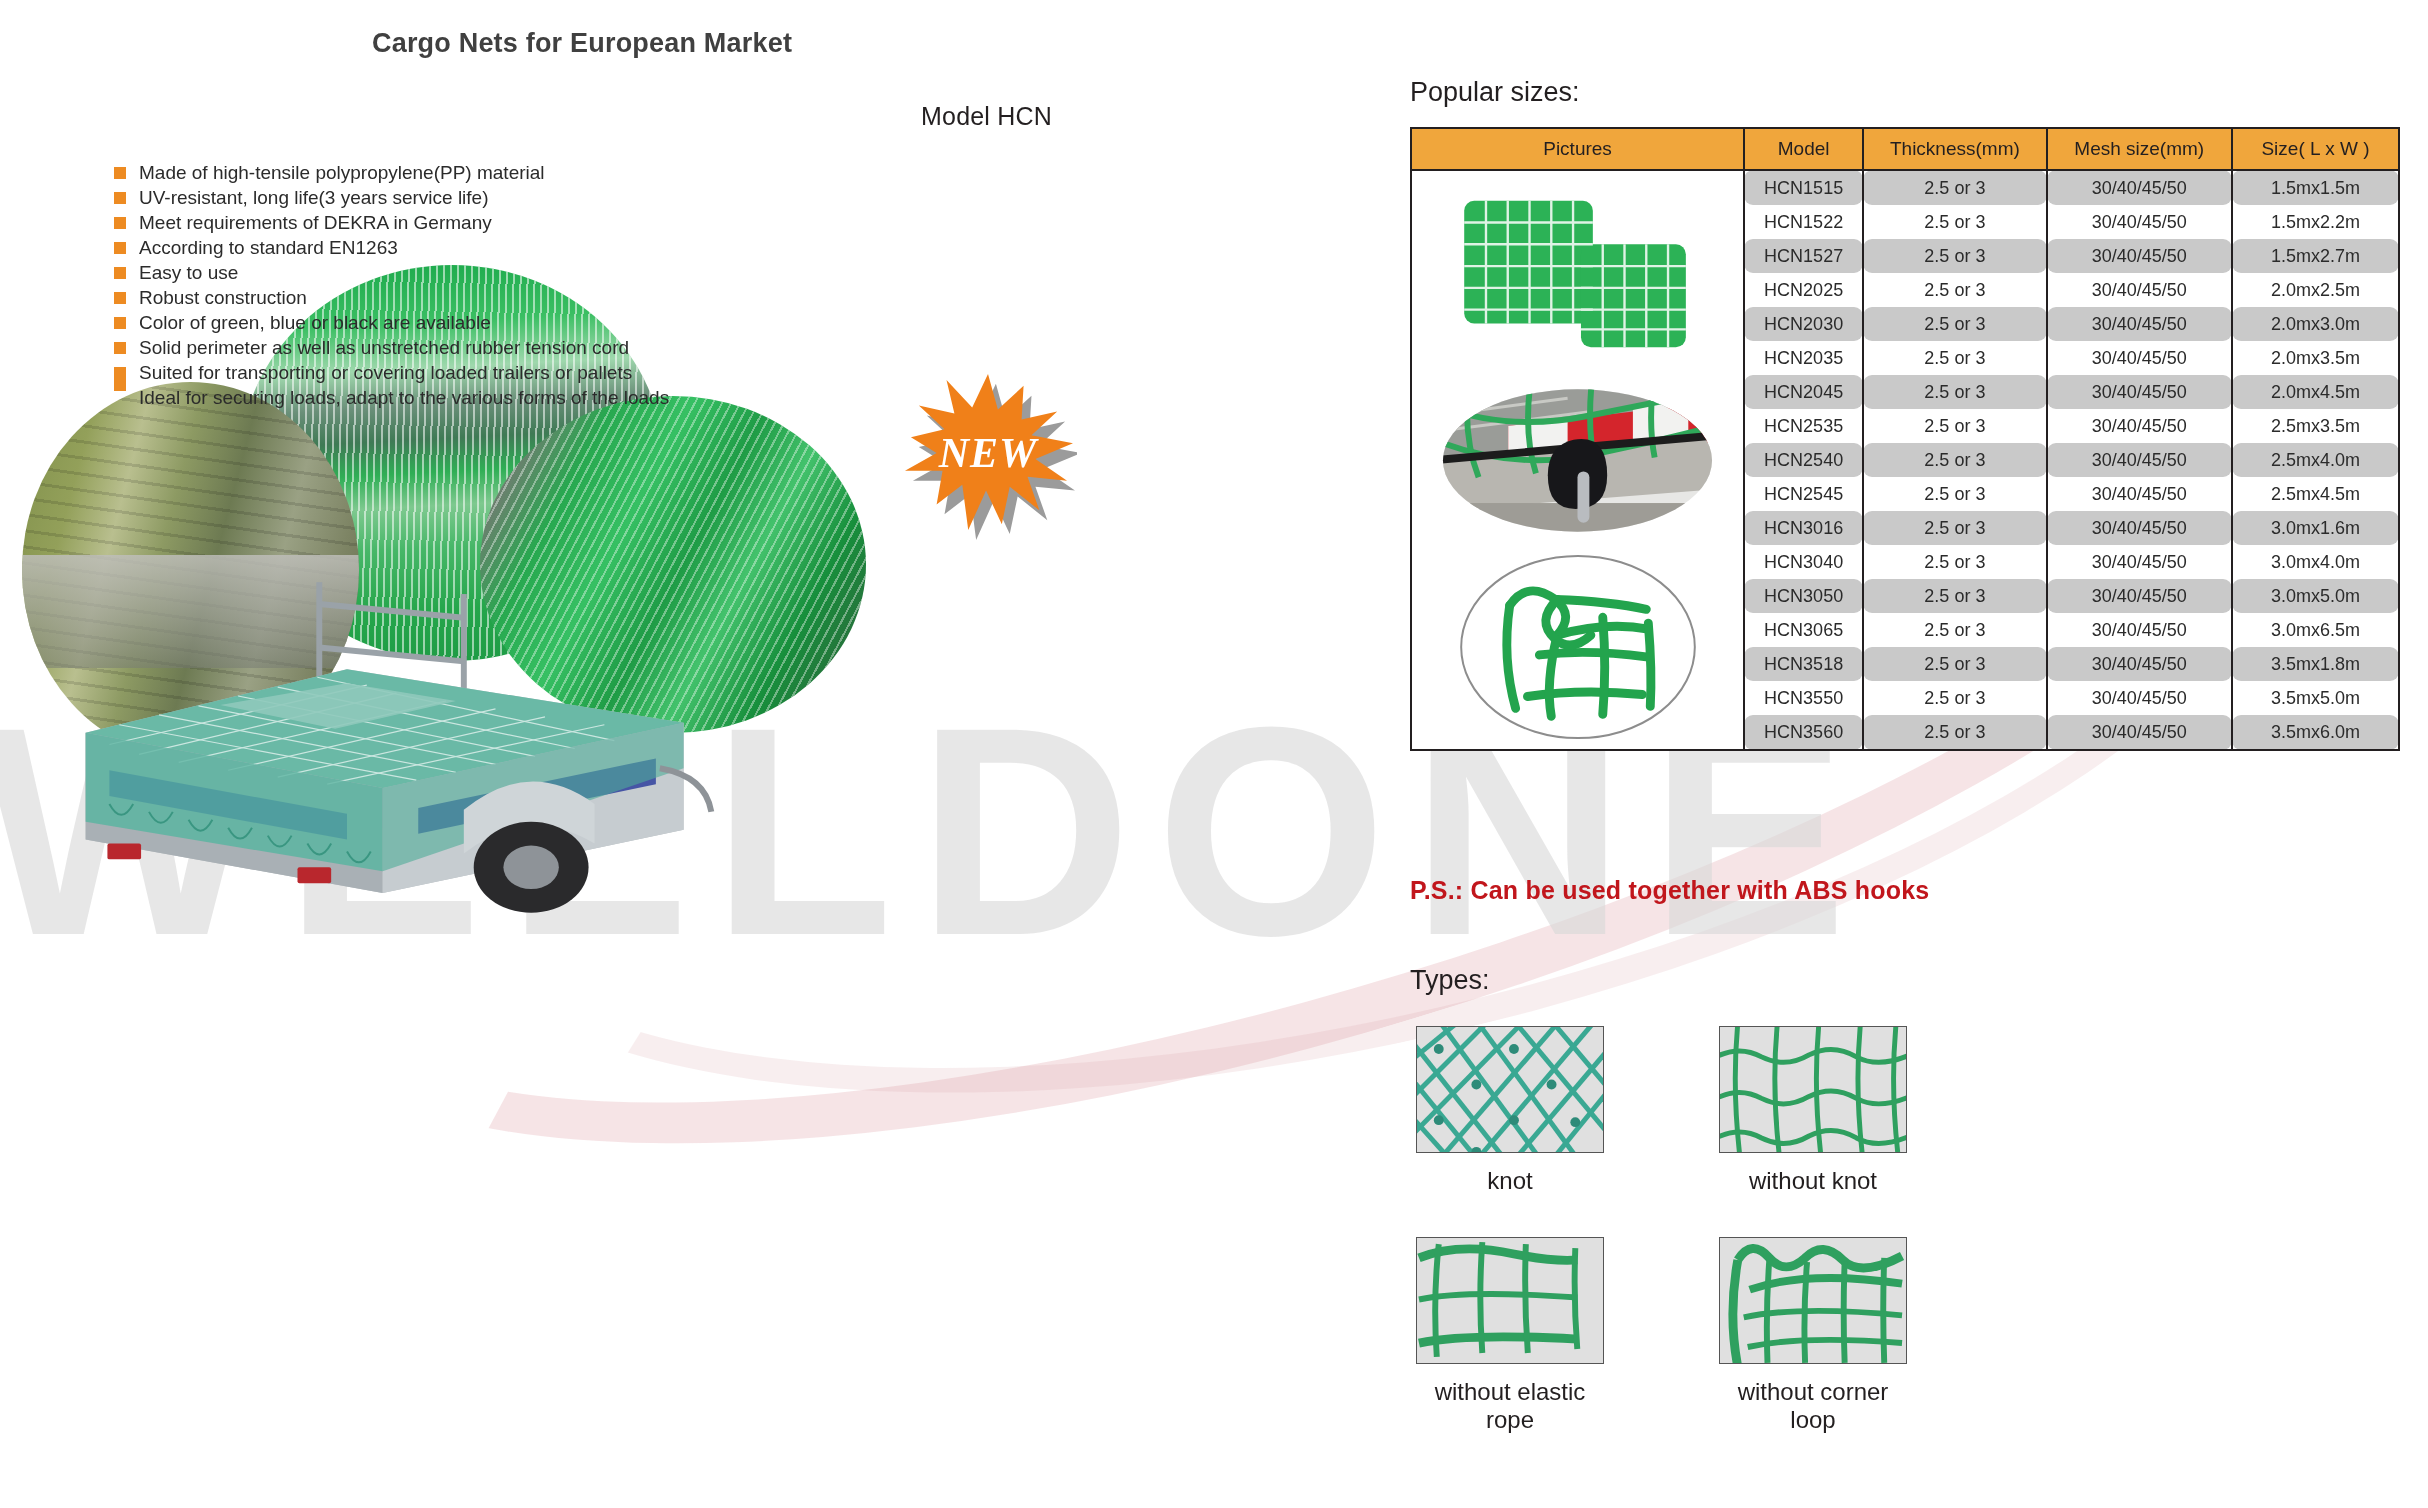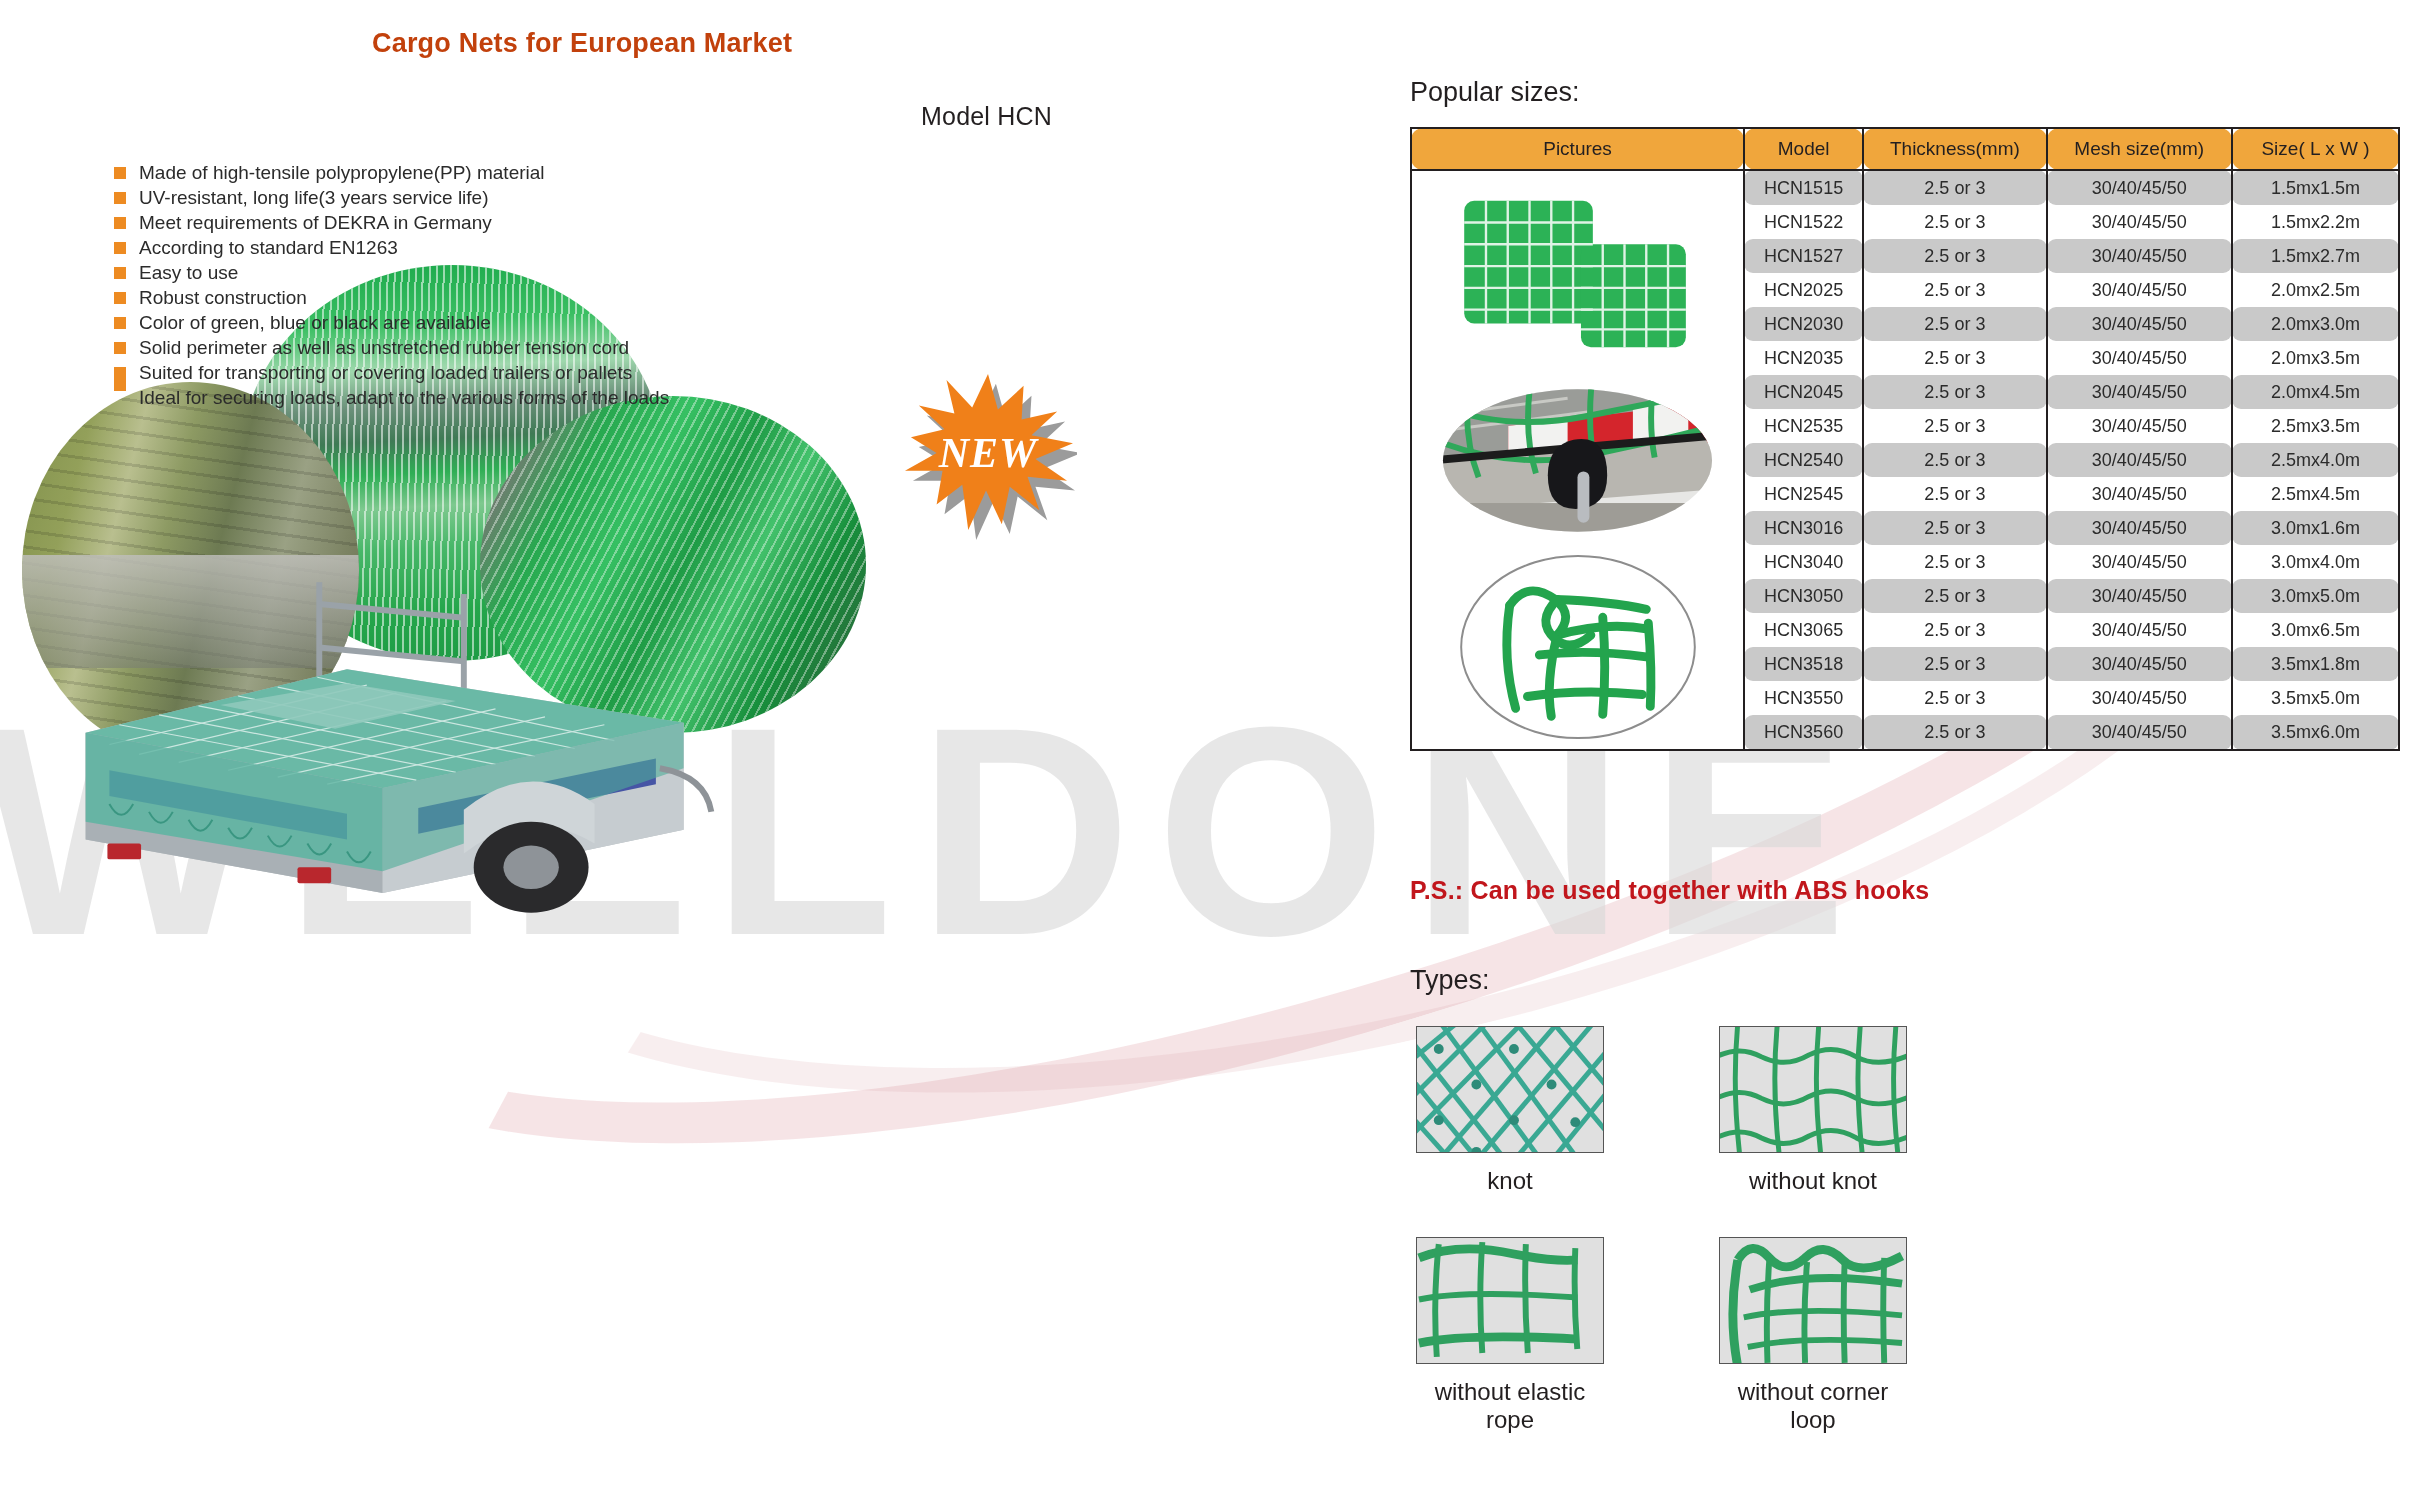--- a/index.html
+++ b/index.html
@@ -36,21 +36,21 @@
     position:absolute;left:396px;top:297px;width:1881px;height:693px;
     border-radius:50%;
     border:26px solid transparent;
     border-bottom-color:rgba(214,150,158,0.16);
     transform:rotate(-13deg);
   }
 
   
   .title{
     position:absolute;left:372px;top:28px;
-    font-size:27px;font-weight:bold;color:#c2410c;letter-spacing:0.2px;
+    font-size:27px;font-weight:bold;color:#404040;letter-spacing:0.2px;
   }
   .subtitle{
     position:absolute;left:921px;top:102px;
     font-size:25px;color:#231f20;letter-spacing:0.2px;
   }
   .features{position:absolute;left:114px;top:160px;z-index:8;}
   .feat{position:relative;height:25px;line-height:25px;}
   .feat .bullet{
     position:absolute;left:0;top:7px;width:12px;height:12px;background:#ed8b22;
   }
@@ -114,21 +114,20 @@
 
   table.sizes{
     position:absolute;left:1410px;top:127px;
     width:990px;border-collapse:collapse;z-index:8;
     border:2px solid #231f20;background:#fff;
   }
   table.sizes th{
     background:#f0a63c;color:#231f20;font-weight:normal;
     font-size:19px;padding:9px 2px;border-right:2px solid #231f20;
     border-bottom:2px solid #231f20;
-    border-radius:12px;
   }
   table.sizes th:last-child{border-right:none;}
   table.sizes td{
     font-size:18px;color:#2b2b2b;text-align:center;height:32px;
     border-right:2px solid #231f20;
   }
   table.sizes td:last-child{border-right:none;}
   table.sizes tr.alt td{background:#c9c9c9;border-radius:9px;}
   td.pic{border-right:2px solid #231f20;background:#fff !important;padding:0;vertical-align:middle;}
   col.c-pic{width:327px;} col.c-mod{width:117px;}

